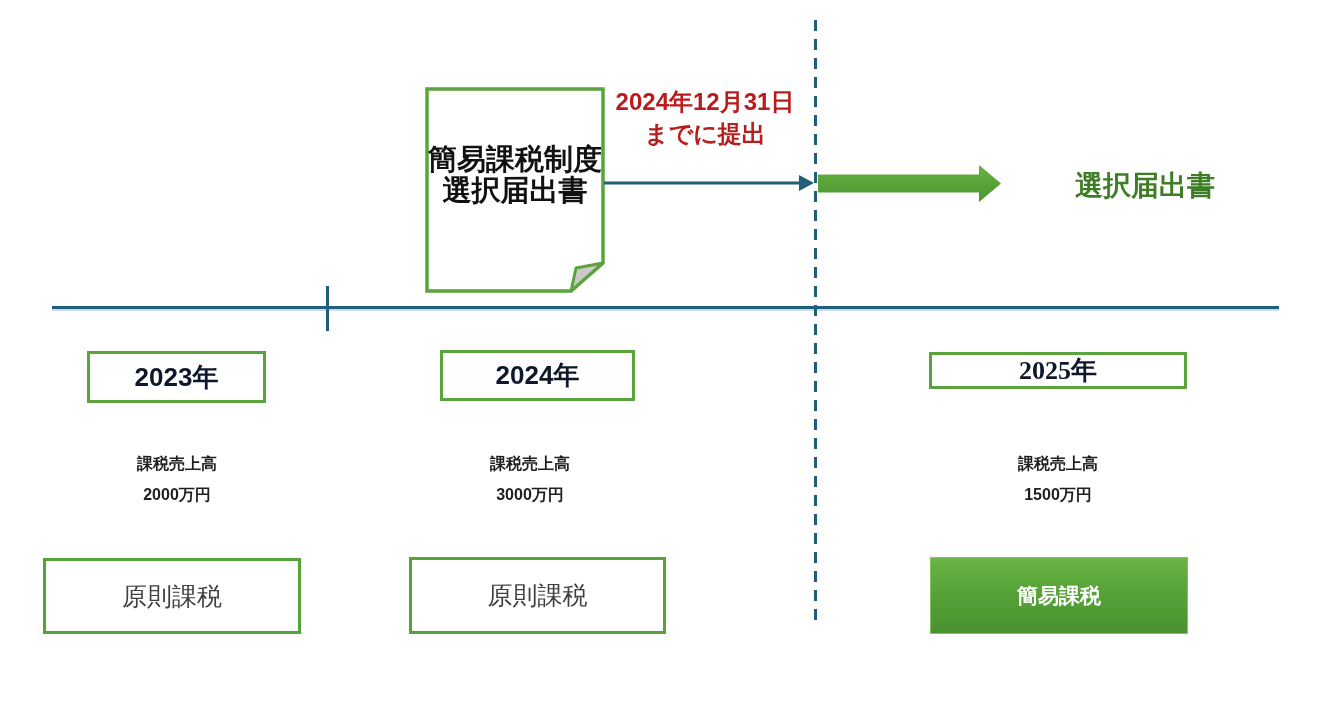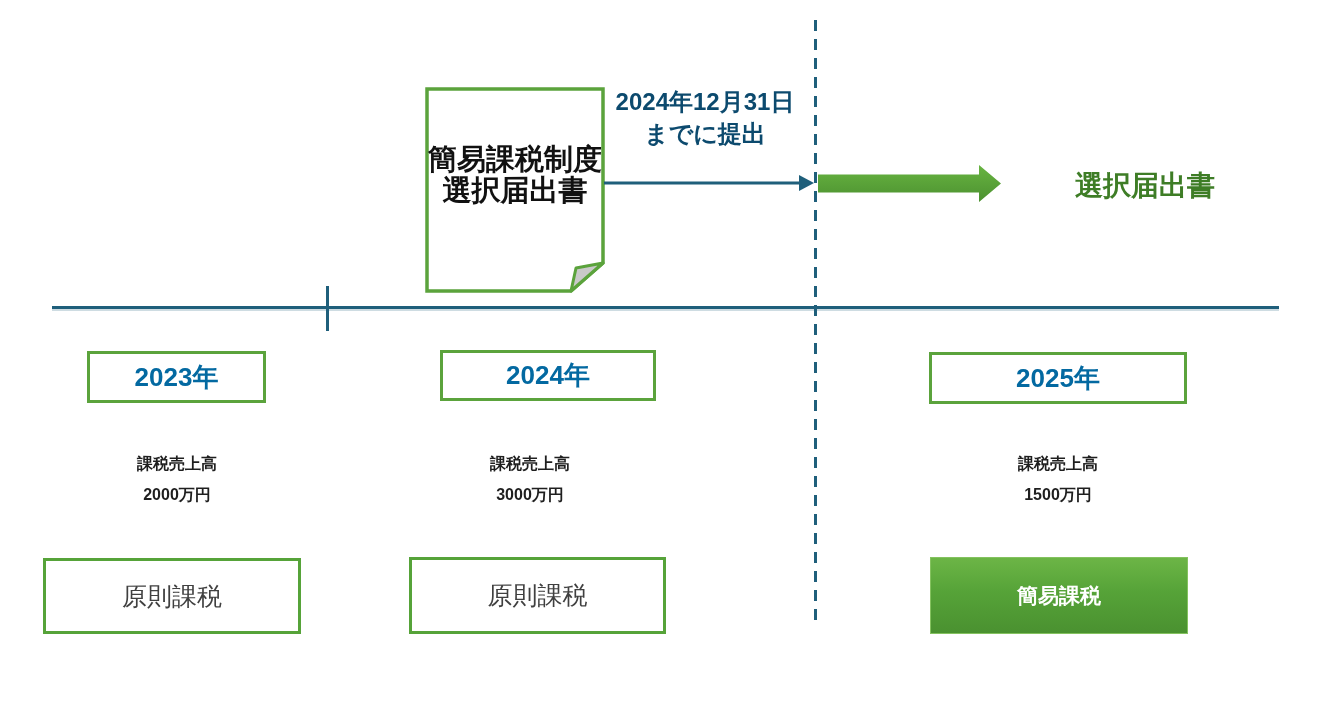--- a/index.html
+++ b/index.html
@@ -36,43 +36,43 @@
   .doc-svg { left: 425px; top: 87px; z-index: 2; }
   .doc-label {
     left: 425px; top: 144px; width: 180px;
     text-align: center;
     font-size: 29px; font-weight: bold; color: #111111;
     line-height: 31px; z-index: 3;
   }
   .deadline-label {
     left: 602px; top: 86px; width: 206px;
     text-align: center;
-    font-size: 24px; font-weight: bold; color: #0c4a6e;
+    font-size: 24px; font-weight: bold; color: #b91c1c;
     line-height: 32px; z-index: 2;
   }
   .submit-arrow { left: 604px; top: 170px; z-index: 2; }
   .effect-arrow { left: 818px; top: 165px; z-index: 2; }
   .effect-label {
     left: 1040px; top: 167px; width: 210px;
     text-align: center;
     font-size: 28px; font-weight: bold; color: #3E7D26;
     z-index: 2;
   }
 
   
   .year-box {
     border: 3px solid #5BA33C;
     background: #ffffff;
     display: flex; align-items: center; justify-content: center;
-    font-size: 26px; font-weight: bold; color: #0369a1;
+    font-size: 26px; font-weight: bold; color: #0f172a;
     z-index: 2;
   }
   .year-2023 { left: 87px;  top: 351px; width: 179px; height: 52px; }
-  .year-2024 { left: 440px; top: 350px; width: 216px; height: 51px; }
-  .year-2025 { left: 929px; top: 352px; width: 258px; height: 52px; }
+  .year-2024 { left: 440px; top: 350px; width: 195px; height: 51px; }
+  .year-2025 { left: 929px; top: 352px; width: 258px; height: 37px; font-family: Liberation Serif, serif; }
 
   
   .sales-text {
     width: 240px; text-align: center;
     font-size: 16px; color: #1f1f1f; line-height: 31px;
     z-index: 2;
     font-weight: bold;
   }
   .sales-2023 { left: 57px;  top: 448px; }
   .sales-2024 { left: 410px; top: 448px; }

